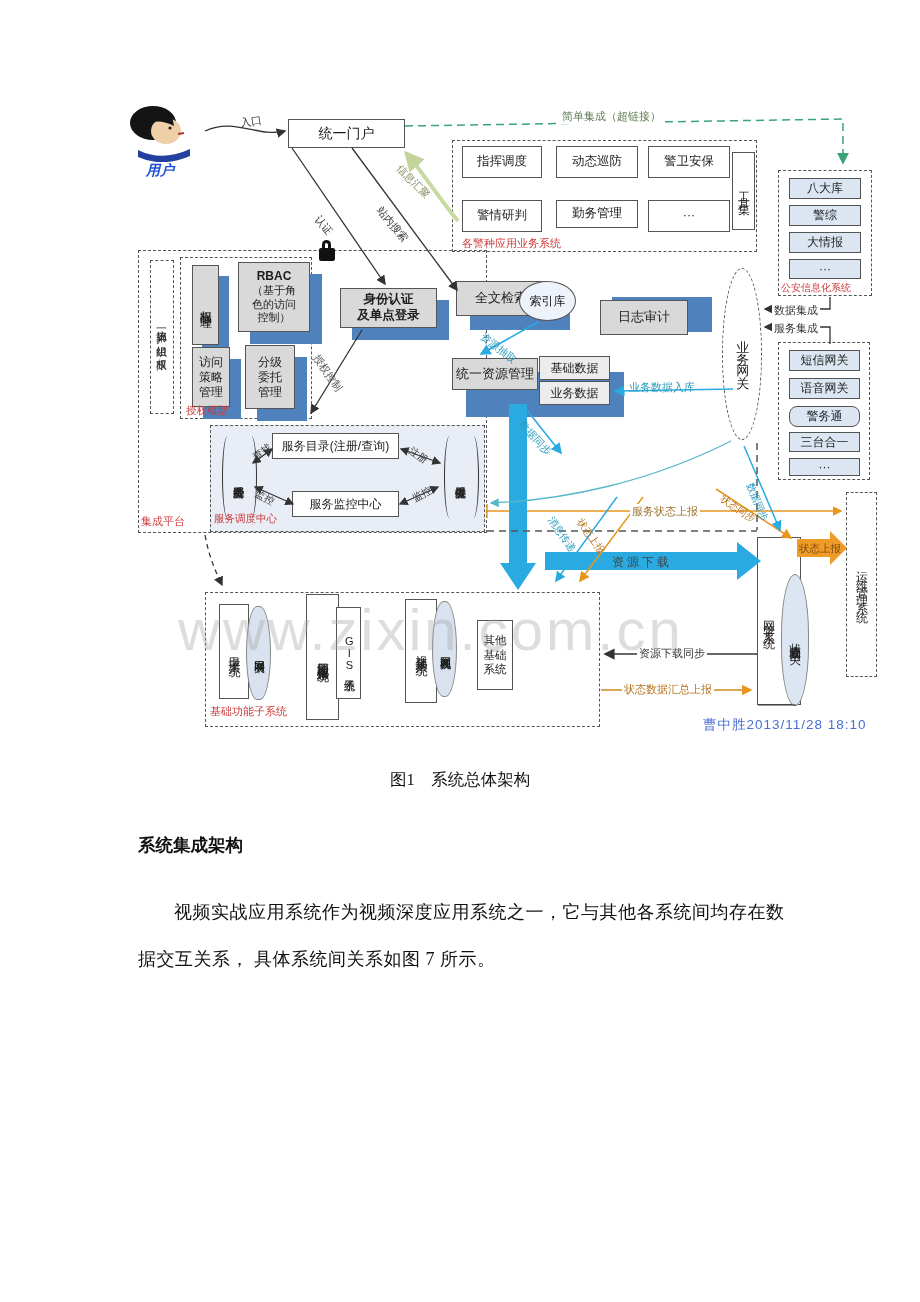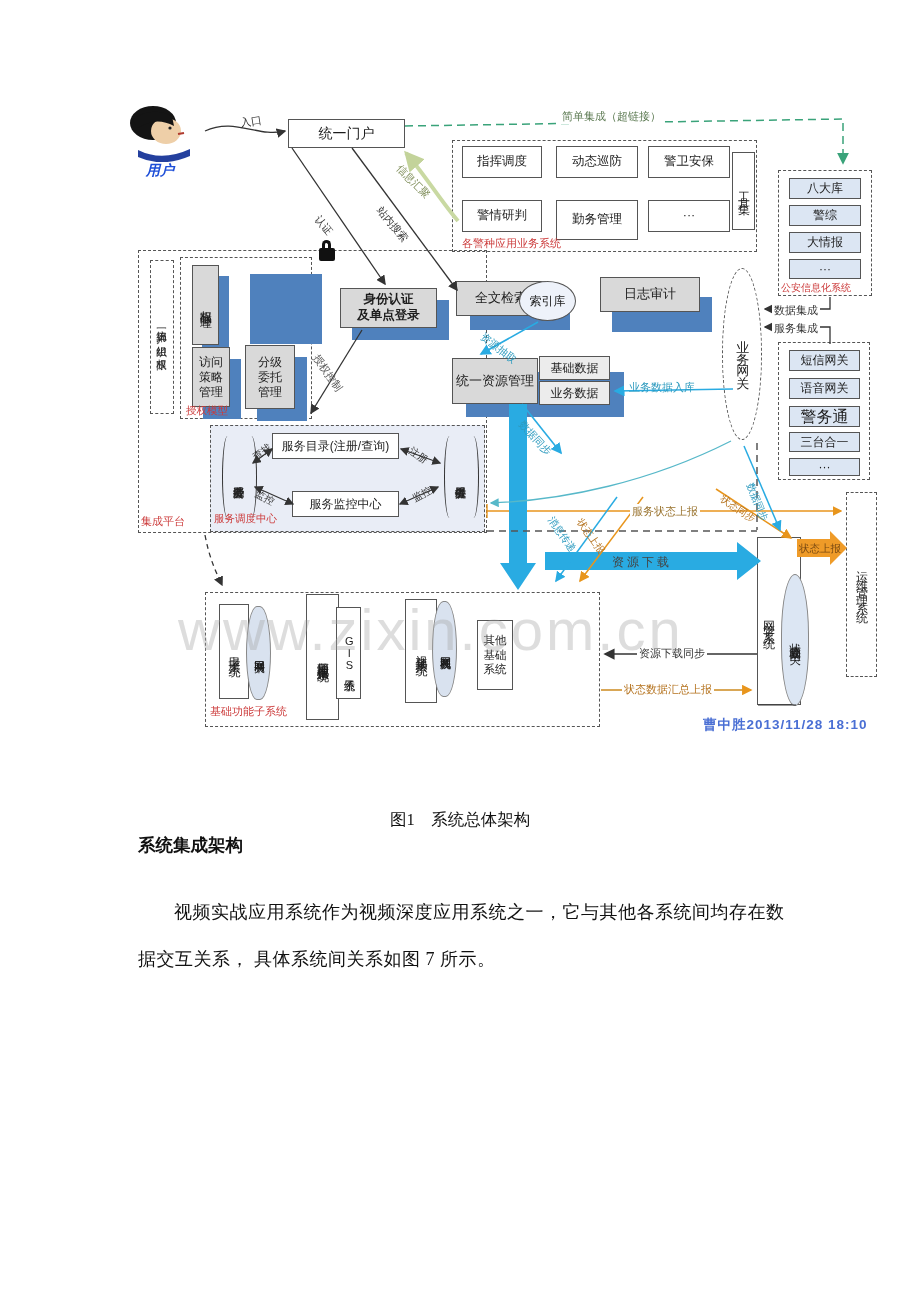--- a/index.html
+++ b/index.html
@@ -152,21 +152,21 @@
     </div>
   <div class="box" style="left:556px;top:146px;width:82px;height:32px;">
       <span>动态巡防</span>
     </div>
   <div class="box" style="left:648px;top:146px;width:82px;height:32px;">
       <span>警卫安保</span>
     </div>
   <div class="box" style="left:462px;top:200px;width:80px;height:32px;">
       <span>警情研判</span>
     </div>
-  <div class="box" style="left:556px;top:200px;width:82px;height:40px;">
+  <div class="box" style="left:556px;top:200px;width:82px;height:28px;">
       <span>勤务管理</span>
     </div>
   <div class="box" style="left:648px;top:200px;width:82px;height:32px;">
       <span>···</span>
     </div>
   <div class="box vtext" style="left:732px;top:152px;width:23px;height:78px;font-size:12px;letter-spacing:6px;">
       <span>工具集</span>
     </div>
   <div class="redlab" style="left:462px;top:236px;">各警种应用业务系统</div>
 
@@ -188,21 +188,21 @@
   <div class="elab wbg" style="left:772px;top:303px;font-size:11px;">数据集成</div>
   <div class="elab wbg" style="left:772px;top:321px;font-size:11px;">服务集成</div>
 
   <div class="dashedbox" style="left:778px;top:342px;width:92px;height:138px;"></div>
   <div class="box lblue" style="left:789px;top:350px;width:71px;height:21px;font-size:12px;">
       <span>短信网关</span>
     </div>
   <div class="box lblue" style="left:789px;top:378px;width:71px;height:21px;font-size:12px;">
       <span>语音网关</span>
     </div>
-  <div class="box lblue" style="left:789px;top:406px;width:71px;height:21px;font-size:16px;">
+  <div class="box lblue" style="left:789px;top:406px;width:71px;height:21px;font-size:12px;border-radius:8px;">
       <span>警务通</span>
     </div>
   <div class="box lblue" style="left:789px;top:432px;width:71px;height:20px;font-size:12px;">
       <span>三台合一</span>
     </div>
   <div class="box lblue" style="left:789px;top:458px;width:71px;height:18px;font-size:12px;">
       <span>···</span>
     </div>
 
   <div class="box vtext ellipse" style="left:722px;top:268px;width:40px;height:172px;border:1.5px dashed #555;background:#fff;font-size:13px;letter-spacing:12px;">
@@ -218,20 +218,24 @@
 
   <div class="dashedbox" style="left:180px;top:257px;width:132px;height:162px;"></div>
   <div class="redlab" style="left:186px;top:404px;font-size:10.5px;">授权模型</div>
 
   <div class="shadow" style="left:202px;top:276px;width:27px;height:80px;"></div>
   <div class="box gray vtext" style="left:192px;top:265px;width:27px;height:80px;font-size:12px;">
     <span>权限管理</span>
   </div>
 
   <div class="shadow" style="left:250px;top:274px;width:72px;height:70px;"></div>
+  <div class="box gray" style="left:238px;top:262px;width:72px;height:70px;flex-direction:column;font-size:11px;">
+    <div style="font-weight:bold;font-size:12px;">RBAC</div>
+    <div style="width:52px;">（基于角色的访问控制）</div>
+  </div>
 
   <div class="shadow" style="left:203px;top:359px;width:38px;height:60px;"></div>
   <div class="box gray" style="left:192px;top:347px;width:38px;height:60px;font-size:12px;">
     <span style="width:26px;">访问策略管理</span>
   </div>
 
   <div class="shadow" style="left:257px;top:357px;width:50px;height:64px;"></div>
   <div class="box gray" style="left:245px;top:345px;width:50px;height:64px;font-size:12px;">
     <span style="width:28px;">分级委托管理</span>
   </div>
@@ -246,26 +250,26 @@
 
   <div class="shadow" style="left:470px;top:293px;width:100px;height:37px;"></div>
   <div class="box gray" style="left:456px;top:281px;width:90px;height:35px;font-size:13px;">
     <span>全文检索</span>
   </div>
   <div class="box ellipse" style="left:519px;top:281px;width:57px;height:40px;background:#eef2fa;font-size:12px;z-index:4;justify-content:center;">
     <span>索引库</span>
   </div>
 
   <div class="shadow" style="left:612px;top:297px;width:100px;height:35px;"></div>
-  <div class="box gray" style="left:600px;top:277px;width:100px;height:35px;font-size:13px;">
+  <div class="box gray" style="left:600px;top:300px;width:88px;height:35px;font-size:13px;">
     <span>日志审计</span>
   </div>
 
   <div class="shadow" style="left:466px;top:372px;width:158px;height:45px;"></div>
-  <div class="box gray" style="left:452px;top:358px;width:86px;height:46px;font-size:13px;">
+  <div class="box gray" style="left:452px;top:358px;width:86px;height:32px;font-size:13px;">
     <span>统一资源管理</span>
   </div>
   <div class="box" style="left:539px;top:356px;width:71px;height:24px;background:#ececec;font-size:12px;">
     <span>基础数据</span>
   </div>
   <div class="box" style="left:539px;top:381px;width:71px;height:24px;background:#ececec;font-size:12px;">
     <span>业务数据</span>
   </div>
 
   <div class="elab teal" style="left:486px;top:330px;transform:rotate(38deg);">资源抽取</div>
@@ -344,22 +348,22 @@
 
   <div class="elab" style="left:799px;top:542px;font-size:10.5px;color:#7a4a12;z-index:6;">状态上报</div>
 
   <div class="dashedbox vtext" style="left:846px;top:492px;width:31px;height:185px;font-size:12px;letter-spacing:8px;display:flex;align-items:center;justify-content:center;z-index:3;">
     <span>运维管理系统</span>
   </div>
 
   <div class="elab wbg" style="left:637px;top:646px;font-size:11px;color:#333;">资源下载同步</div>
   <div class="elab wbg orange" style="left:622px;top:682px;font-size:11px;">状态数据汇总上报</div>
 
-  <div class="elab" style="left:703px;top:716px;font-size:13.5px;color:#4a6fd4;letter-spacing:1px;font-weight:bold;">曹中胜2013/11/28  18:10</div>
+  <div class="elab" style="left:703px;top:716px;font-size:13.5px;color:#4a6fd4;letter-spacing:1px;">曹中胜2013/11/28  18:10</div>
 
   <div class="watermark" style="left:178px;top:596px;">www.zixin.com.cn</div>
 
-  <div class="doc-text" style="left:0;top:769px;width:920px;text-align:center;font-size:16.5px;margin-top:40px;">图1　系统总体架构</div>
+  <div class="doc-text" style="left:0;top:769px;width:920px;text-align:center;font-size:16.5px;">图1　系统总体架构</div>
   <div class="doc-text" style="left:138px;top:833px;font-size:17.5px;font-weight:bold;font-family:'Liberation Sans',sans-serif;">系统集成架构</div>
   <div class="doc-text" style="left:174px;top:900px;font-size:18px;letter-spacing:0.5px;">视频实战应用系统作为视频深度应用系统之一，它与其他各系统间均存在数</div>
   <div class="doc-text" style="left:138px;top:947px;font-size:18px;letter-spacing:0.5px;">据交互关系， 具体系统间关系如图 7 所示。</div>
 
 </div>
 
 </body></html>

